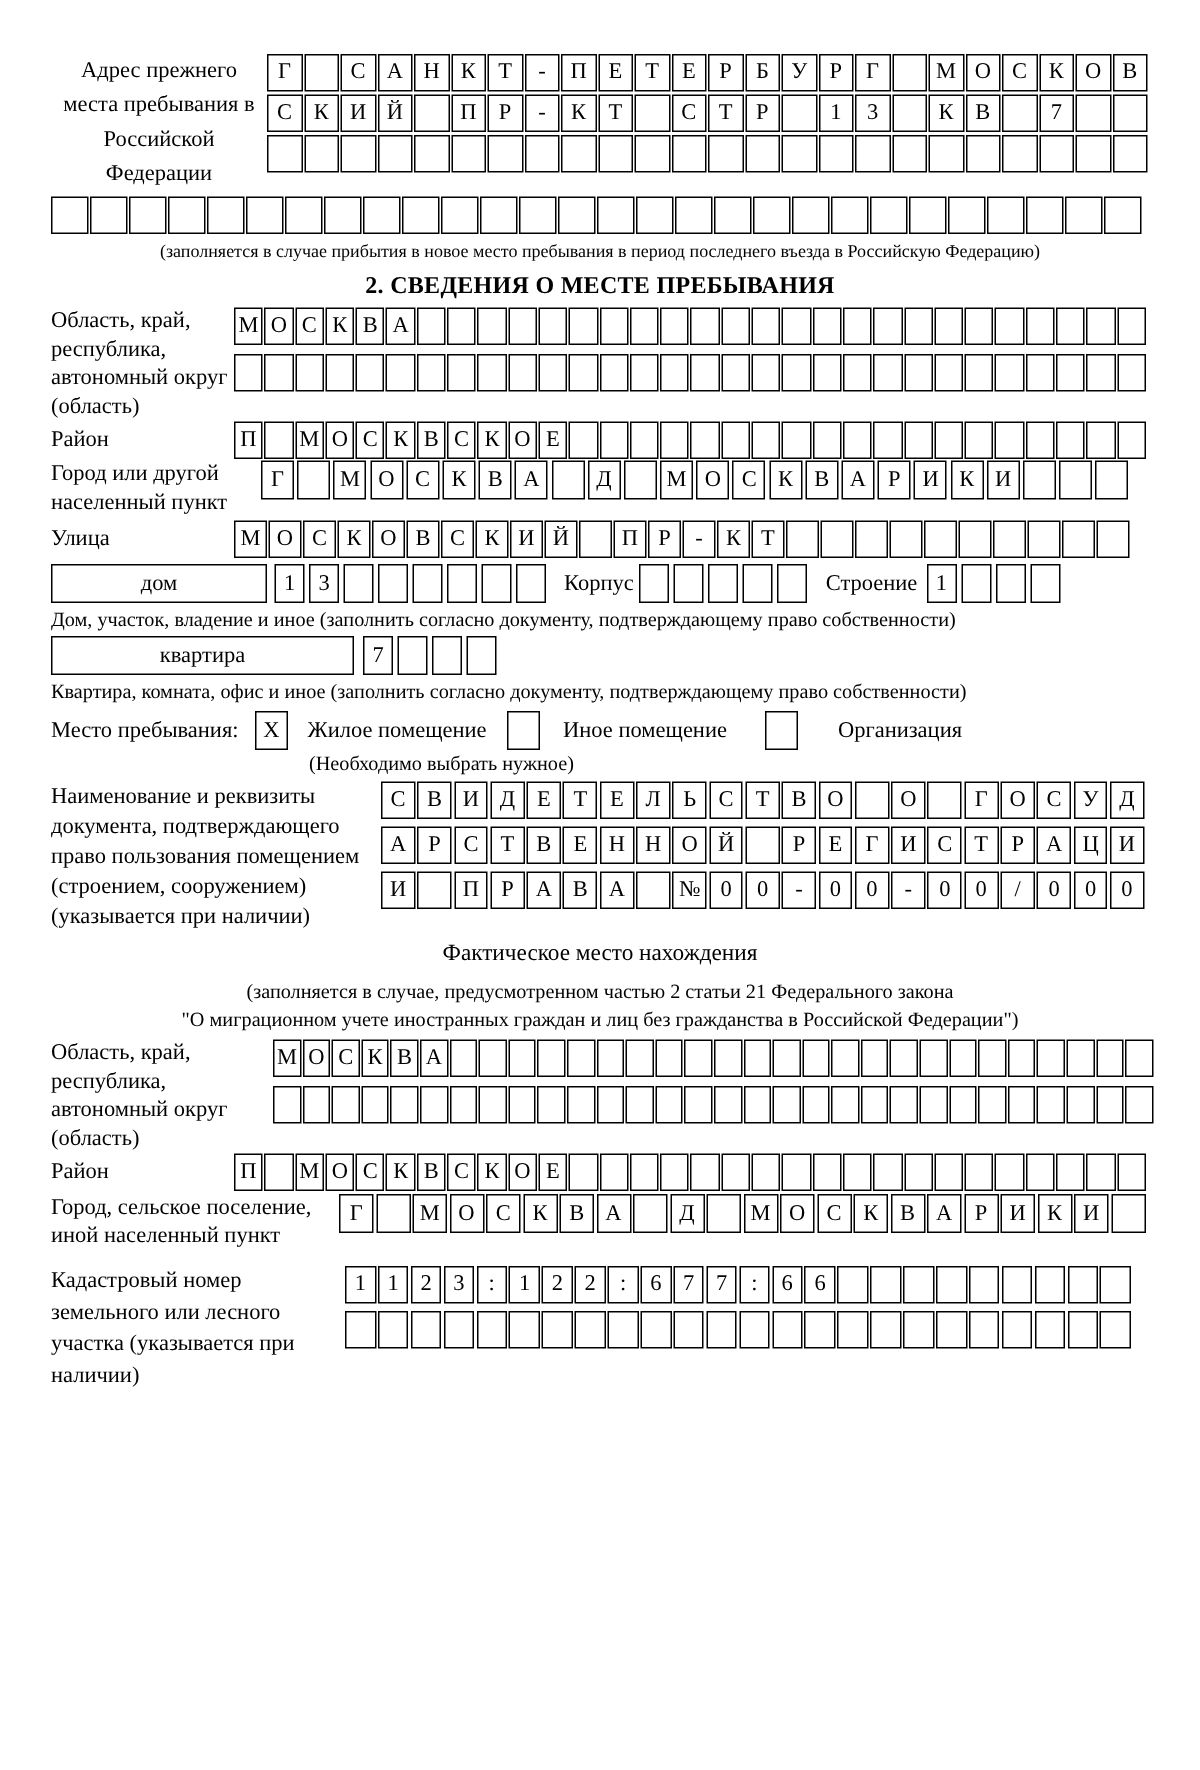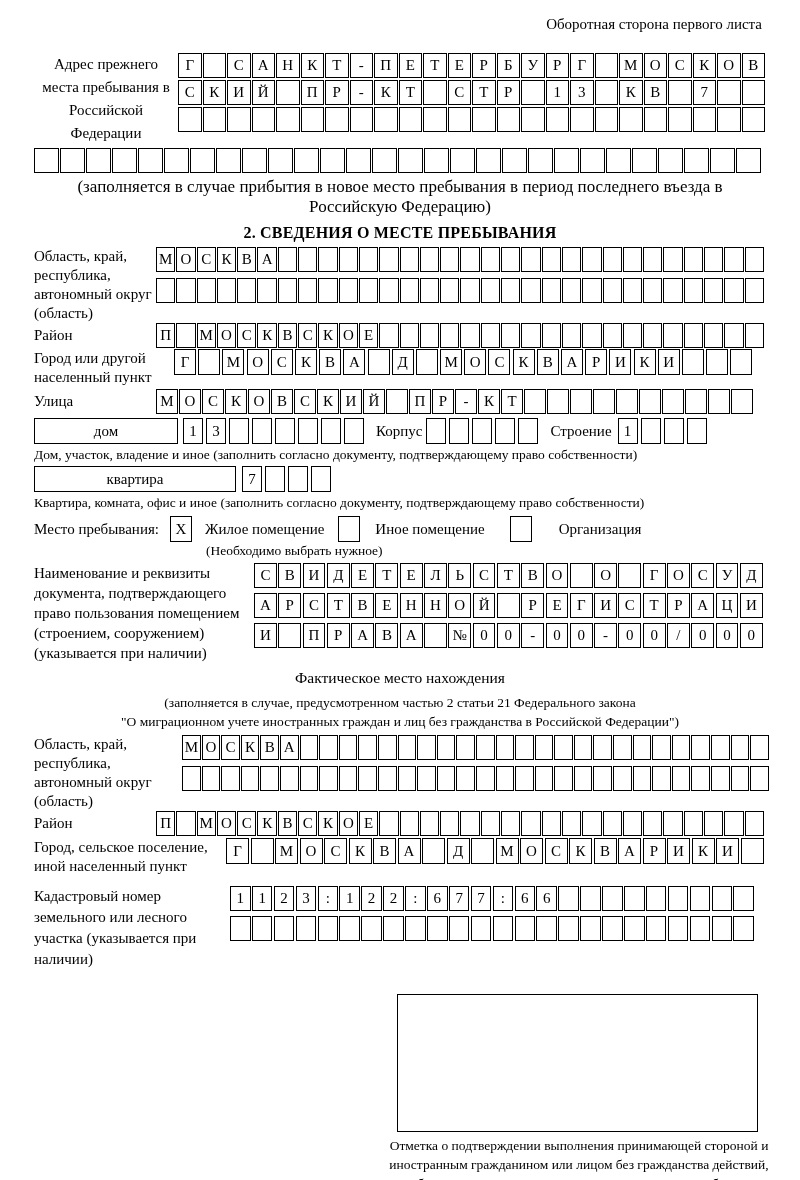--- a/index.html
+++ b/index.html
@@ -21,39 +21,38 @@
   .cr30{gap:1px;}    .cr30 .cell{width:19.3px;}
   .cr30n{gap:1px;}   .cr30n .cell{width:18.6px;}
   .cr26{gap:1px;}    .cr26 .cell{width:22px;}
   .crcity{gap:2.2px;}  .crcity .cell{width:22px;height:26px;}
   .crcity2{gap:1.5px;} .crcity2 .cell{width:23px;height:26px;}
   .crcad{gap:1.4px;}   .crcad .cell{width:20.5px;}
   .cr21{gap:1.5px;}    .cr21 .cell{width:22.8px;}
   .crsmall{gap:3px;}   .crsmall .cell{width:20px;height:26px;}
   .bigbox{box-sizing:border-box;height:26px;border:1.7px solid #000;display:flex;align-items:center;
           justify-content:center;font-size:15px;flex:none;}
-  .caption{font-size:17px;text-align:center;}
+  .caption{font-size:12px;text-align:center;}
   .smallcap{font-size:13.5px;}
   .center{text-align:center;}
   .h2{font-size:16px;font-weight:bold;text-align:center;letter-spacing:.2px;}
   .h3{font-size:15.5px;font-weight:normal;text-align:center;}
   .inline-lbl{font-size:15px;line-height:26px;flex:none;}
   .chk{box-sizing:border-box;width:22px;height:26px;border:1.7px solid #000;display:flex;flex:none;
        align-items:center;justify-content:center;font-size:15px;}
   .optlabel{font-size:15px;line-height:26px;}
   .stamp-area{margin-left:363px;margin-top:24px;width:369px;}
   .stamp-box{box-sizing:border-box;width:361px;height:138px;border:1.8px solid #000;}
   .stamp-caption{margin-top:4px;margin-left:-14px;width:392px;text-align:center;font-size:13.5px;line-height:19px;}
 </style>
 </head>
 <body>
 
 <div class="page">
 
-  <div class="header-note">Оборотная сторона первого листа</div>
 
   <div class="line" style="margin-top:20px">
     <div class="lbl lh23 w144">Адрес прежнего места пребывания в Российской Федерации</div>
     <div class="rows g2">
       <div class="cellrow cr24">
           <span class="cell">Г</span>
           <span class="cell"></span>
           <span class="cell">С</span>
           <span class="cell">А</span>
           <span class="cell">Н</span>
@@ -649,18 +648,14 @@
           <span class="cell"></span>
           <span class="cell"></span>
           <span class="cell"></span>
           <span class="cell"></span>
           <span class="cell"></span>
           <span class="cell"></span>
         </div>
     </div>
   </div>
 
-  <div class="stamp-area">
-    <div class="stamp-box"></div>
-    <div class="stamp-caption">Отметка о подтверждении выполнения принимающей стороной и иностранным гражданином или лицом без гражданства действий, необходимых для его постановки на учет по месту пребывания</div>
-  </div>
 
 </div>
 
 </body></html>

